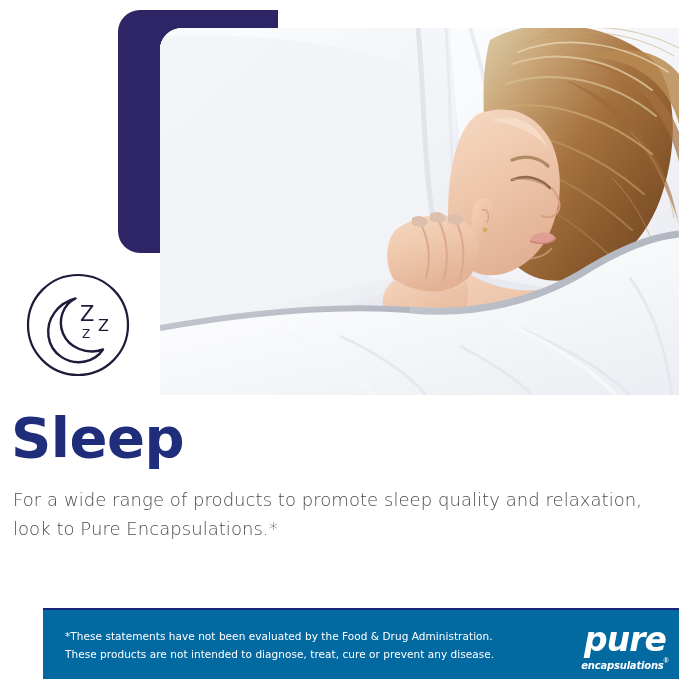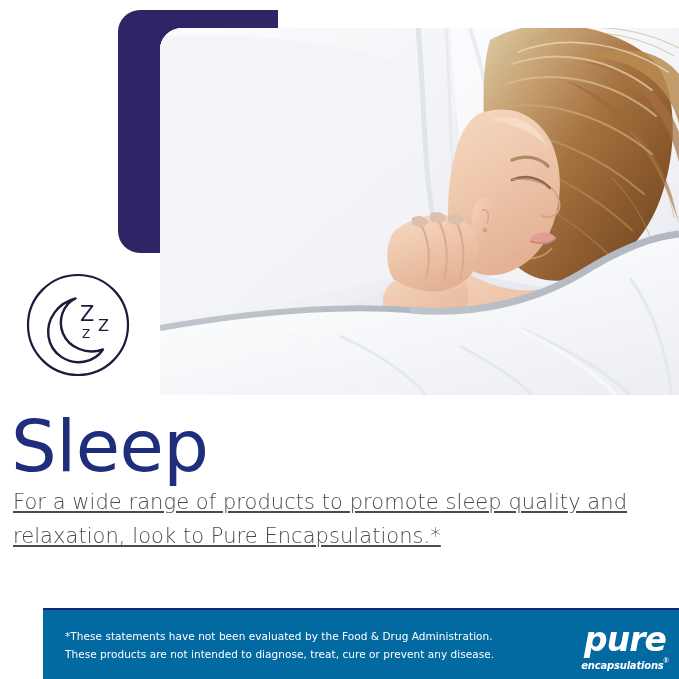--- a/index.html
+++ b/index.html
@@ -64,40 +64,39 @@
     height: 106px;
   }
   #sleep-icon svg { display:block; width:100%; height:100%; }
 
   
   #page-title {
     position: absolute;
     left: 11px;
     top: 409px;
     margin: 0;
-    font-size: 72px;
+    font-size: 56px;
     line-height: 1.05;
-    font-weight: 400;
+    font-weight: 700;
     letter-spacing: -0.5px;
     color: #1f2d7b;
     font-family: "DejaVu Sans", sans-serif;
   }
   #page-desc {
     position: absolute;
     left: 13px;
     top: 485px;
     width: 640px;
     margin: 0;
-    font-size: 21px;
+    font-size: 18px;
     line-height: 1.62;
     font-weight: 300;
     color: #4b4b4f;
     font-family: "DejaVu Sans", sans-serif;
     letter-spacing: 0.05px;
-    text-decoration: underline;
   }
 
   
   #footer {
     position: absolute;
     left: 0;
     top: 608px;
     width: 679px;
     height: 71px;
     background: #0369a1;

